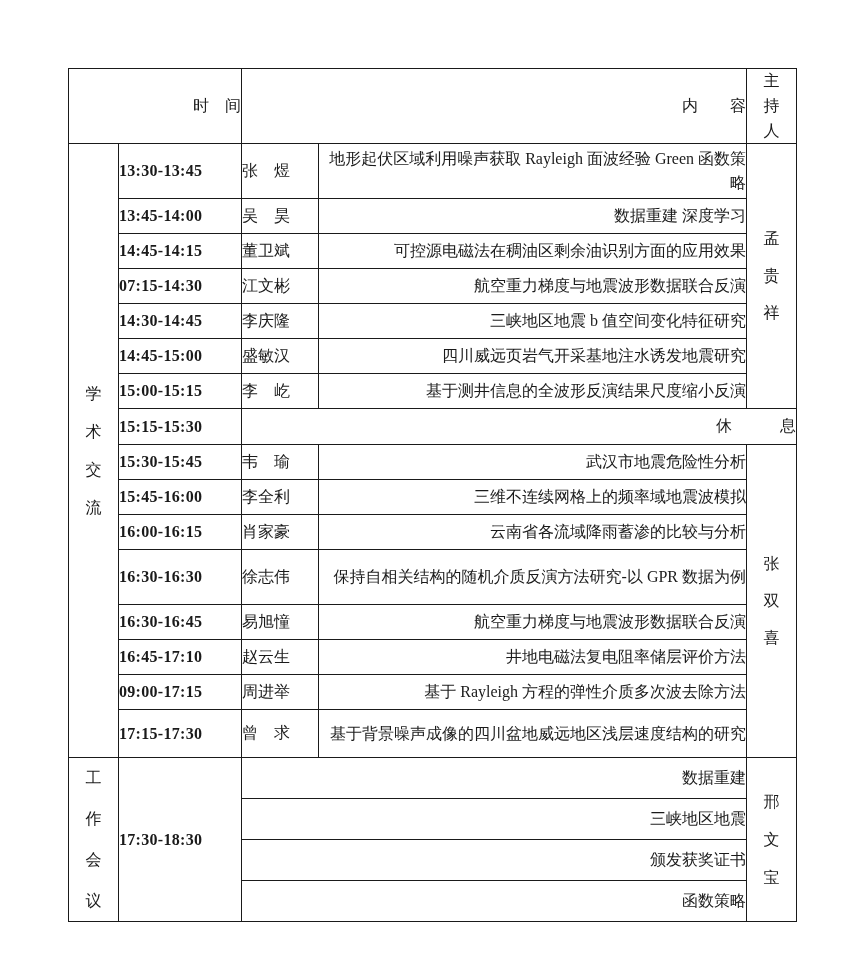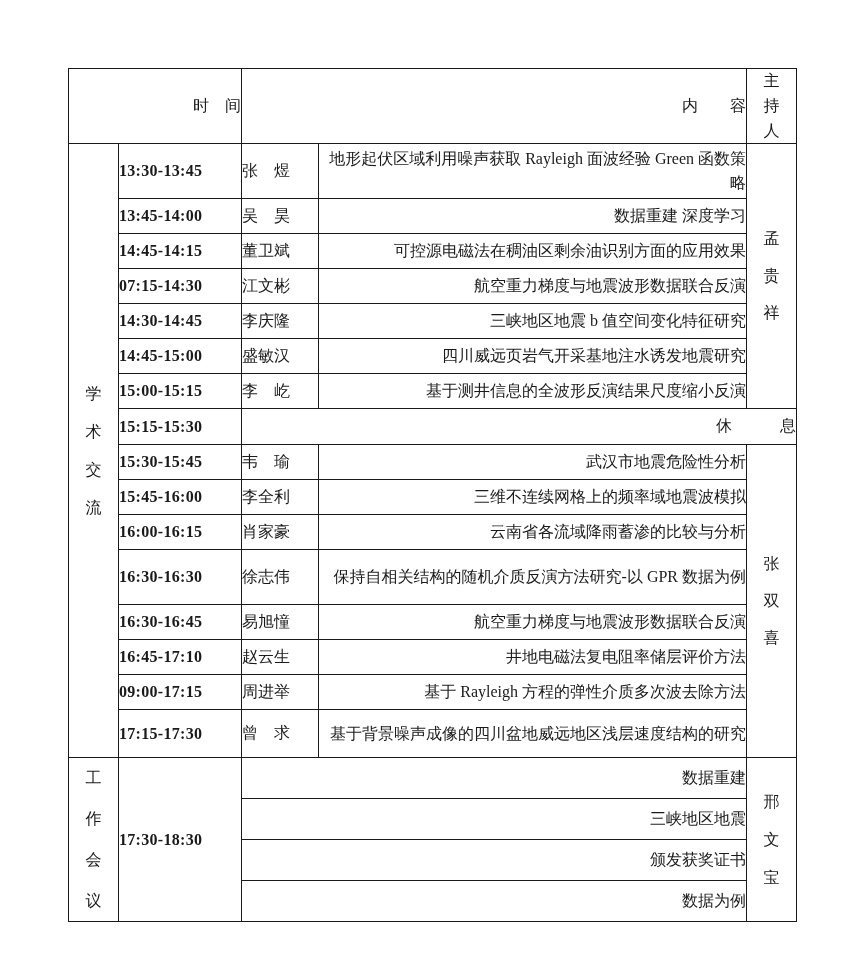--- a/index.html
+++ b/index.html
@@ -228,17 +228,17 @@
         </div>
       </td>
     </tr>
     <tr class="h-w">
       <td colspan="2" class="c-center">三峡地区地震</td>
     </tr>
     <tr class="h-w">
       <td colspan="2" class="c-center">颁发获奖证书</td>
     </tr>
     <tr class="h-w">
-      <td colspan="2" class="c-center">数据为例</td>
+      <td colspan="2" class="c-center">函数策略</td>
     </tr>
   </tbody>
     </table>
 </div>
 
 </body></html>

